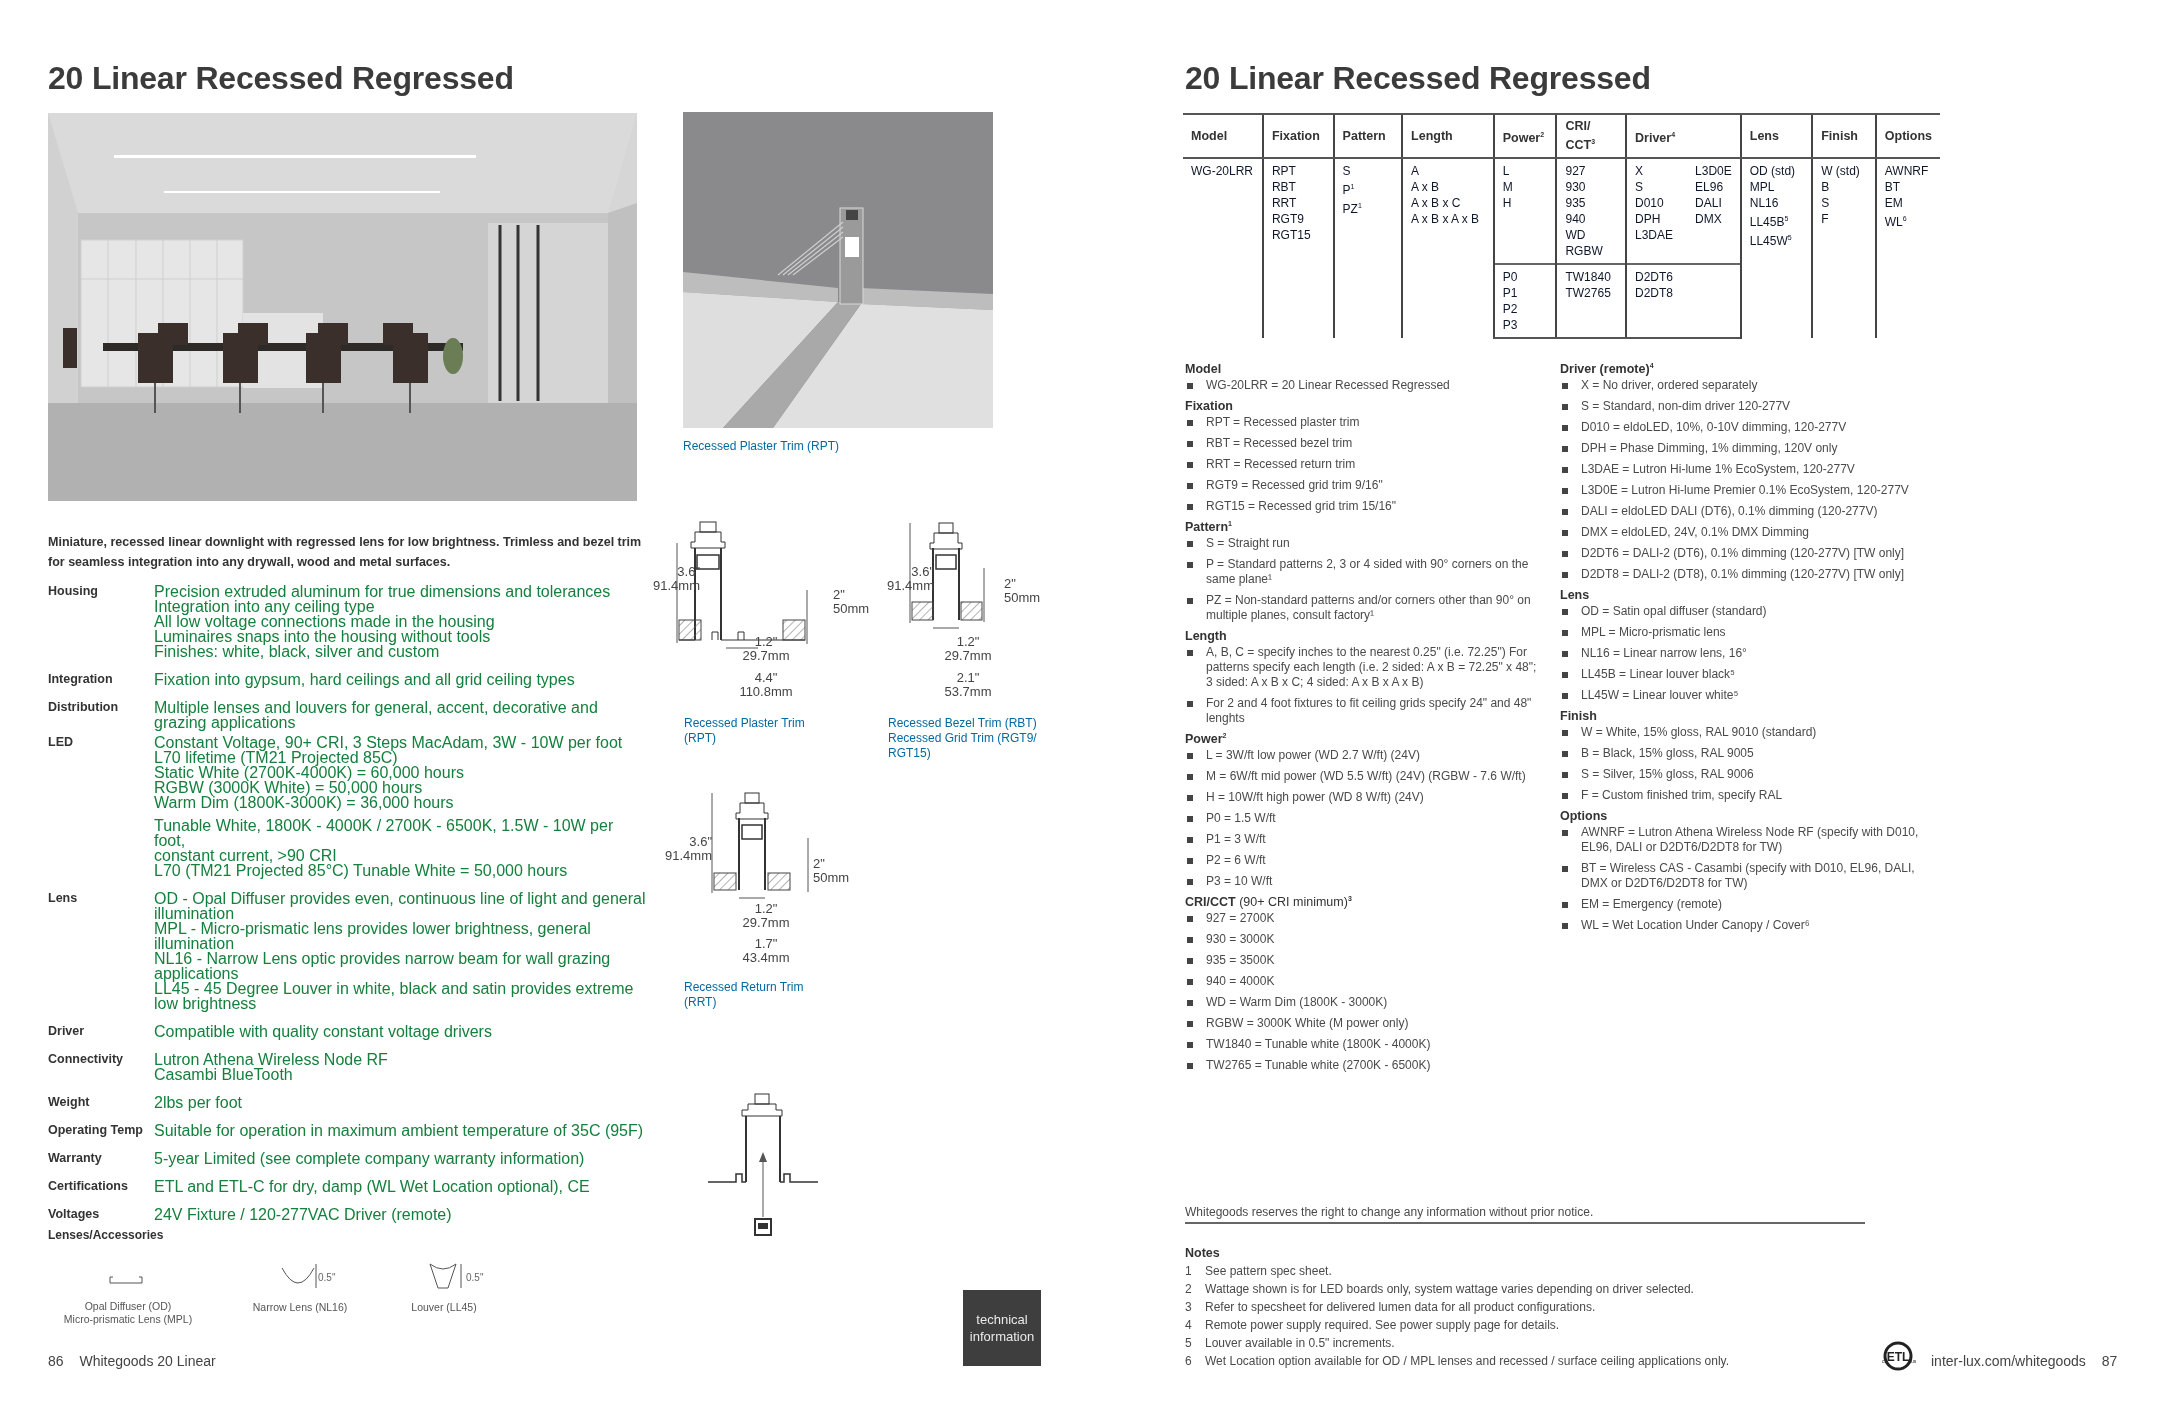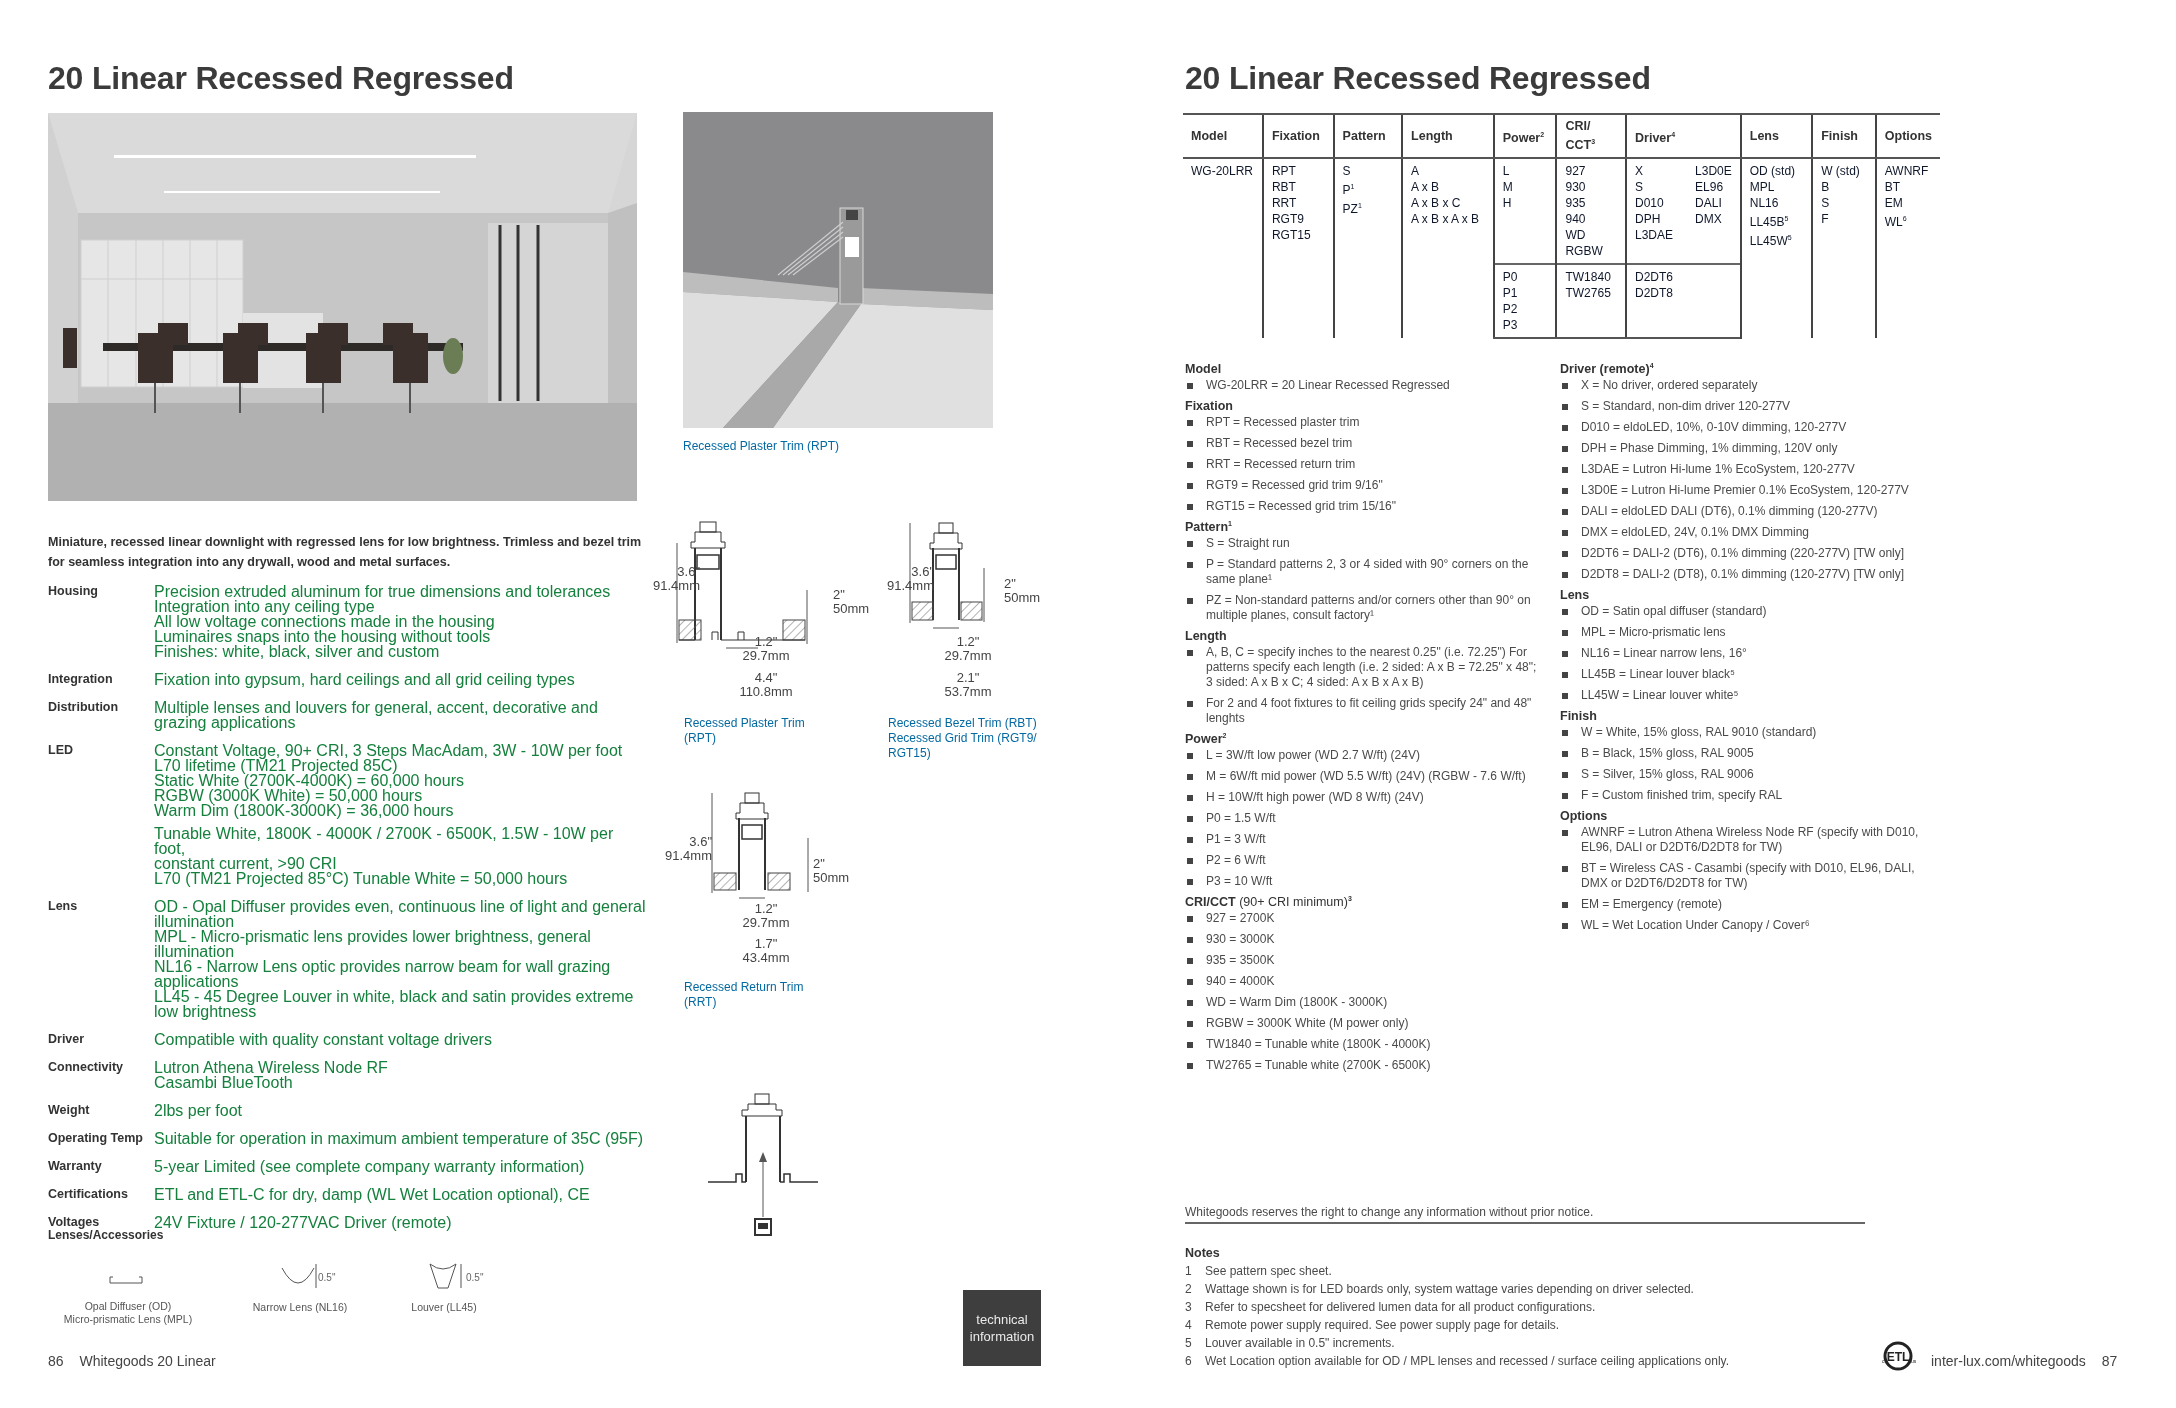--- a/index.html
+++ b/index.html
@@ -113,21 +113,21 @@
         <div>Luminaires snaps into the housing without tools</div>
         <div>Finishes: white, black, silver and custom</div>
       </div>
     </div>
     <div style="display: flex; margin-bottom: 13px;">
       <div class="spec-label" style="width: 106px; flex: 0 0 106px;">Integration</div>
       <div class="spec-val">
         <div>Fixation into gypsum, hard ceilings and all grid ceiling types</div>
       </div>
     </div>
-    <div style="display: flex; margin-bottom: 13px;">
+    <div style="display: flex; margin-bottom: 5px;">
       <div class="spec-label" style="width: 106px; flex: 0 0 106px;">Distribution</div>
       <div class="spec-val">
         <div>Multiple lenses and louvers for general, accent, decorative and grazing applications</div>
       </div>
     </div>
     <div style="display: flex; margin-bottom: 13px;">
       <div class="spec-label" style="width: 106px; flex: 0 0 106px;">LED</div>
       <div class="spec-val">
         <div>Constant Voltage, 90+ CRI, 3 Steps MacAdam, 3W - 10W per foot</div>
         <div>L70 lifetime (TM21 Projected 85C)</div>
@@ -513,21 +513,21 @@
 <div class="abs" style="left:1560px;top:356px;width:380px;" id="legend-right">
     <div class="sect-h"><span>Driver (remote)</span><sup>4</sup></div>
     <div class="bul">X = No driver, ordered separately</div>
     <div class="bul">S = Standard, non-dim driver 120-277V</div>
     <div class="bul">D010 = eldoLED, 10%, 0-10V dimming, 120-277V</div>
     <div class="bul">DPH = Phase Dimming, 1% dimming, 120V only</div>
     <div class="bul">L3DAE = Lutron Hi-lume 1% EcoSystem, 120-277V</div>
     <div class="bul">L3D0E = Lutron Hi-lume Premier 0.1% EcoSystem, 120-277V</div>
     <div class="bul">DALI = eldoLED DALI (DT6), 0.1% dimming (120-277V)</div>
     <div class="bul">DMX = eldoLED, 24V, 0.1% DMX Dimming</div>
-    <div class="bul">D2DT6 = DALI-2 (DT6), 0.1% dimming (220-277V) [TW only]</div>
+    <div class="bul">D2DT6 = DALI-2 (DT6), 0.1% dimming (120-277V) [TW only]</div>
     <div class="bul">D2DT8 = DALI-2 (DT8), 0.1% dimming (120-277V) [TW only]</div>
     <div class="sect-h"><span>Lens</span></div>
     <div class="bul">OD = Satin opal diffuser (standard)</div>
     <div class="bul">MPL = Micro-prismatic lens</div>
     <div class="bul">NL16 = Linear narrow lens, 16°</div>
     <div class="bul">LL45B = Linear louver black⁵</div>
     <div class="bul">LL45W = Linear louver white⁵</div>
     <div class="sect-h"><span>Finish</span></div>
     <div class="bul">W = White, 15% gloss, RAL 9010 (standard)</div>
     <div class="bul">B = Black, 15% gloss, RAL 9005</div>

